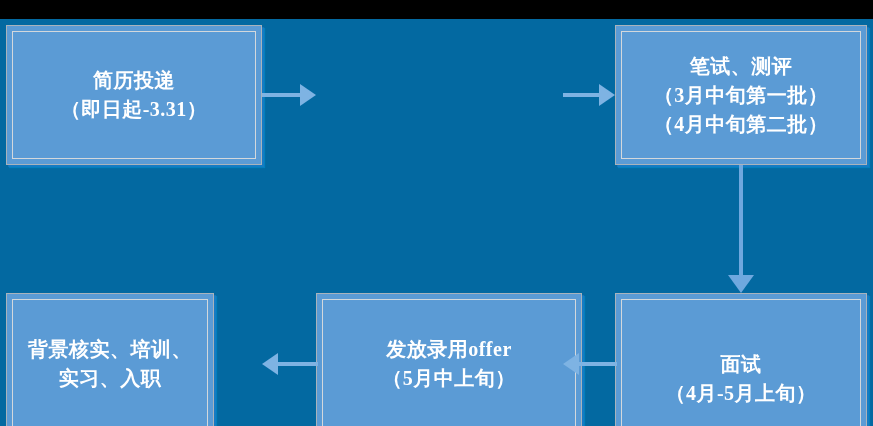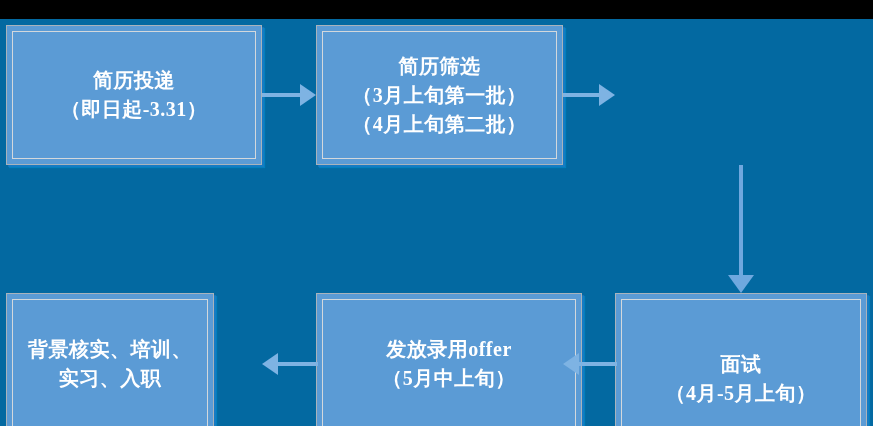--- a/index.html
+++ b/index.html
@@ -136,27 +136,27 @@
 <body>
 
 <div id="canvas">
 
   <div class="node" id="node-1">
     <div class="inner-rule"></div>
     <div class="label">简历投递
 （即日起-3.31）</div>
   </div>
 
-  <div class="node" id="node-2">
+
+  <div class="node" id="node-3">
     <div class="inner-rule"></div>
-    <div class="label">简历筛选
-（3月上旬第一批）
-（4月上旬第二批）</div>
+    <div class="label">笔试、测评
+（3月中旬第一批）
+（4月中旬第二批）</div>
   </div>
-
 
   <div class="node" id="node-4">
     <div class="inner-rule"></div>
     <div class="label">背景核实、培训、
 实习、入职</div>
   </div>
 
   <div class="node" id="node-5">
     <div class="inner-rule"></div>
     <div class="label">发放录用offer

